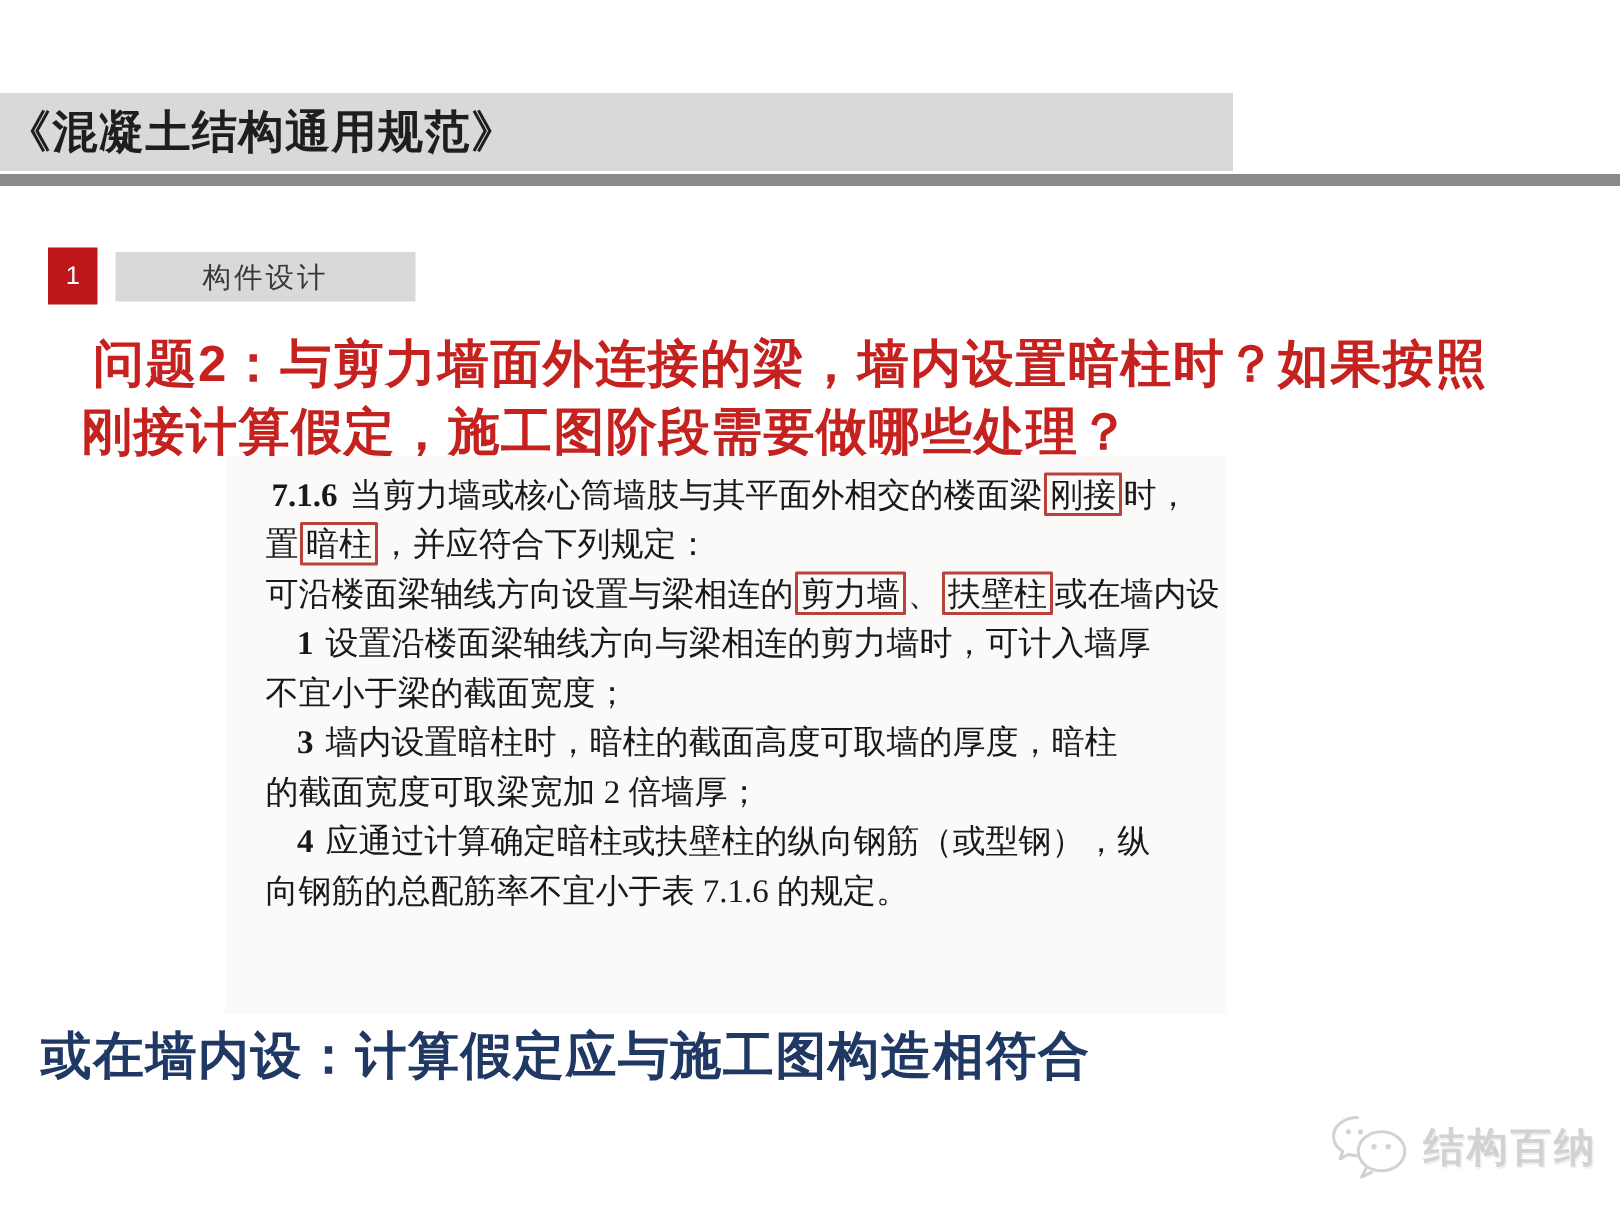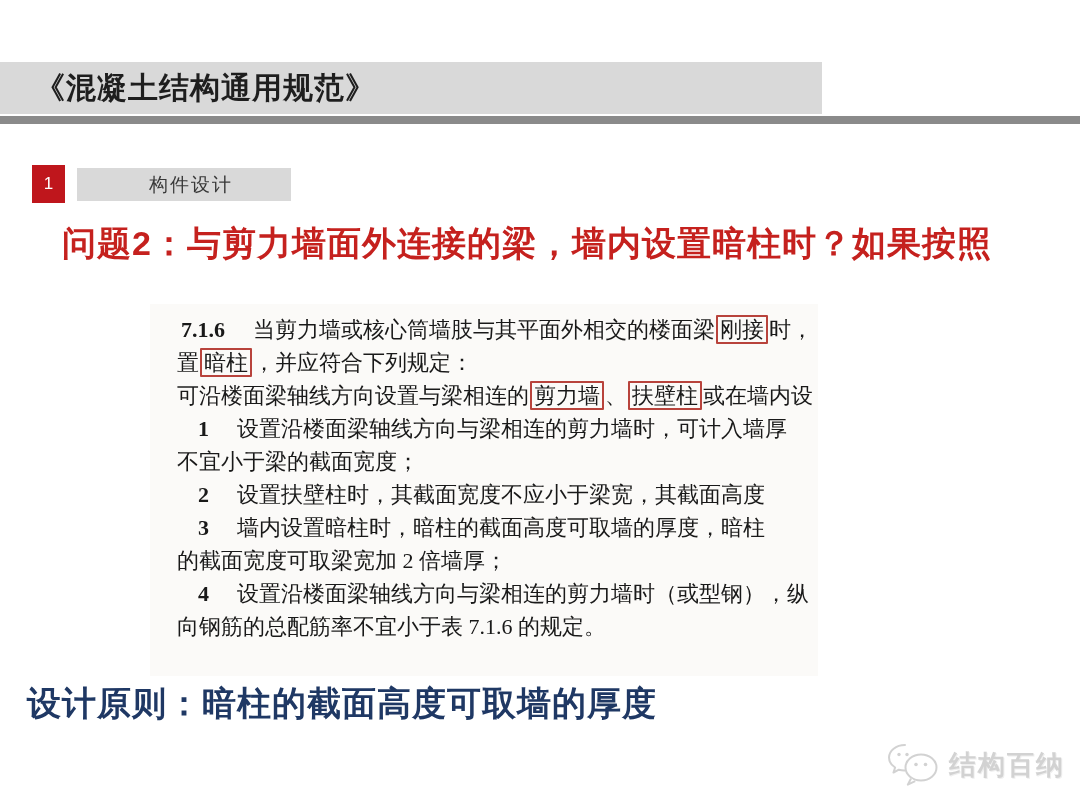--- a/index.html
+++ b/index.html
@@ -4,39 +4,39 @@
 <style>
   html,body{margin:0;padding:0;background:#ffffff;}
   .slide{
     position:relative;width:1080px;height:810px;background:#ffffff;
     overflow:hidden;font-family:"Liberation Sans",sans-serif;
   }
   
   .header-bar{
     position:absolute;left:0;top:62px;width:822px;height:52px;
     background:var(--bar-gray,#d9d9d9);
-    display:flex;align-items:center;padding-left:35px;box-sizing:border-box;
+    display:flex;align-items:center;padding-left:4px;box-sizing:border-box;
   }
   .header-title{
     font-size:30px;font-weight:600;color:#1e1e1e;letter-spacing:1px;white-space:nowrap;
   }
   .header-rule{
     position:absolute;left:0;top:116px;width:1080px;height:8px;
     background:var(--rule-gray,#8a8a8a);
   }
   
   .tab-num{
     position:absolute;left:32px;top:165px;width:33px;height:38px;
     background:var(--tab-red,#bf161c);color:#ffffff;font-size:17px;
     display:flex;align-items:center;justify-content:center;
   }
   .tab-label{
     position:absolute;left:77px;top:168px;width:200px;height:33px;
     background:var(--bar-gray,#d9d9d9);color:#383838;font-size:19px;
-    display:flex;align-items:center;justify-content:center;letter-spacing:2px;padding-left:14px;
+    display:flex;align-items:center;justify-content:center;letter-spacing:2px;
   }
   
   .question{
     position:absolute;left:54px;top:221px;
     font-size:34px;line-height:45px;font-weight:bold;
     color:var(--accent-red,#c5211e);letter-spacing:1px;white-space:nowrap;
   }
   .question .l1{text-indent:8px;}
   
   .excerpt-bg{
@@ -45,21 +45,21 @@
   }
   .excerpt{
     position:absolute;left:177px;top:313px;
     font-size:22px;line-height:33px;color:#191919;
     font-family:"Liberation Serif","DejaVu Serif",serif;
   }
   .xline{white-space:nowrap;}
   .xline.clause{margin-left:4px;}
   .xline.item{margin-left:21px;}
   .seg.b{font-weight:bold;}
-  .seg.gap{margin-right:28px;}
+  .seg.gap{margin-right:8px;}
   .seg.box{
     border:2px solid var(--box-red,#b8433c);
     padding:0 2px;margin:16px 1px;border-radius:1px;
   }
   
   .principle{
     position:absolute;left:27px;top:681px;
     font-size:34px;font-weight:bold;color:var(--navy,#1f3864);
     letter-spacing:1px;white-space:nowrap;
   }
@@ -82,37 +82,37 @@
   <div class="header-bar">
     <span class="header-title">《混凝土结构通用规范》</span>
   </div>
   <div class="header-rule"></div>
 
   <div class="tab-num">1</div>
   <div class="tab-label">构件设计</div>
 
   <div class="question">
     <div class="l1">问题2：与剪力墙面外连接的梁，墙内设置暗柱时？如果按照</div>
+    <div class="l2">刚接计算假定，施工图阶段需要做哪些处理？</div>
   </div>
 
   <div class="excerpt-bg"></div>
   <div class="excerpt">
       <div class="xline clause"><span class="seg b gap">7.1.6</span><span class="seg">当剪力墙或核心筒墙肢与其平面外相交的楼面梁</span><span class="seg box">刚接</span><span class="seg">时，</span></div>
       <div class="xline flush"><span class="seg">置</span><span class="seg box">暗柱</span><span class="seg">，并应符合下列规定：</span></div>
       <div class="xline flush"><span class="seg">可沿楼面梁轴线方向设置与梁相连的</span><span class="seg box">剪力墙</span><span class="seg">、</span><span class="seg box">扶壁柱</span><span class="seg">或在墙内设</span></div>
       <div class="xline item"><span class="seg b gap">1</span><span class="seg">设置沿楼面梁轴线方向与梁相连的剪力墙时，可计入墙厚</span></div>
       <div class="xline flush"><span class="seg">不宜小于梁的截面宽度；</span></div>
-      <div class="xline item"><span class="seg b gap">2</span><span class="seg">设置扶壁柱时，其截面宽度不应小于梁宽，其截面高度</span></div>
       <div class="xline item"><span class="seg b gap">3</span><span class="seg">墙内设置暗柱时，暗柱的截面高度可取墙的厚度，暗柱</span></div>
       <div class="xline flush"><span class="seg">的截面宽度可取梁宽加 2 倍墙厚；</span></div>
-      <div class="xline item"><span class="seg b gap">4</span><span class="seg">设置沿楼面梁轴线方向与梁相连的剪力墙时（或型钢），纵</span></div>
+      <div class="xline item"><span class="seg b gap">4</span><span class="seg">应通过计算确定暗柱或扶壁柱的纵向钢筋（或型钢），纵</span></div>
       <div class="xline flush"><span class="seg">向钢筋的总配筋率不宜小于表 7.1.6 的规定。</span></div>
     </div>
 
-  <div class="principle">设计原则：暗柱的截面高度可取墙的厚度</div>
+  <div class="principle">或在墙内设：计算假定应与施工图构造相符合</div>
 
   <div class="watermark">
     <svg class="wm-icon" width="58" height="46" viewBox="0 0 58 46" xmlns="http://www.w3.org/2000/svg">
       <path d="M21 3 C12 3 5 8.6 5 15.6 c0 4.1 2.4 7.6 6.1 9.9 l-1.6 5.1 5.3-2.9 c1.9.5 4 .8 6.2.7" fill="#ffffff" stroke="#d2d2d2" stroke-width="2" stroke-linecap="round" stroke-linejoin="round"></path>
       <circle cx="15" cy="12.5" r="1.7" fill="#d2d2d2"></circle>
       <circle cx="23" cy="12.5" r="1.7" fill="#d2d2d2"></circle>
       <ellipse cx="37" cy="25.5" rx="15.5" ry="13" fill="#ffffff" stroke="#d2d2d2" stroke-width="2"></ellipse>
       <path d="M27 36.5 l-3.2 6.2 7.4-3.6" fill="#ffffff" stroke="#d2d2d2" stroke-width="2" stroke-linejoin="round"></path>
       <circle cx="32" cy="22.5" r="1.8" fill="#d2d2d2"></circle>
       <circle cx="41.5" cy="22.5" r="1.8" fill="#d2d2d2"></circle>

